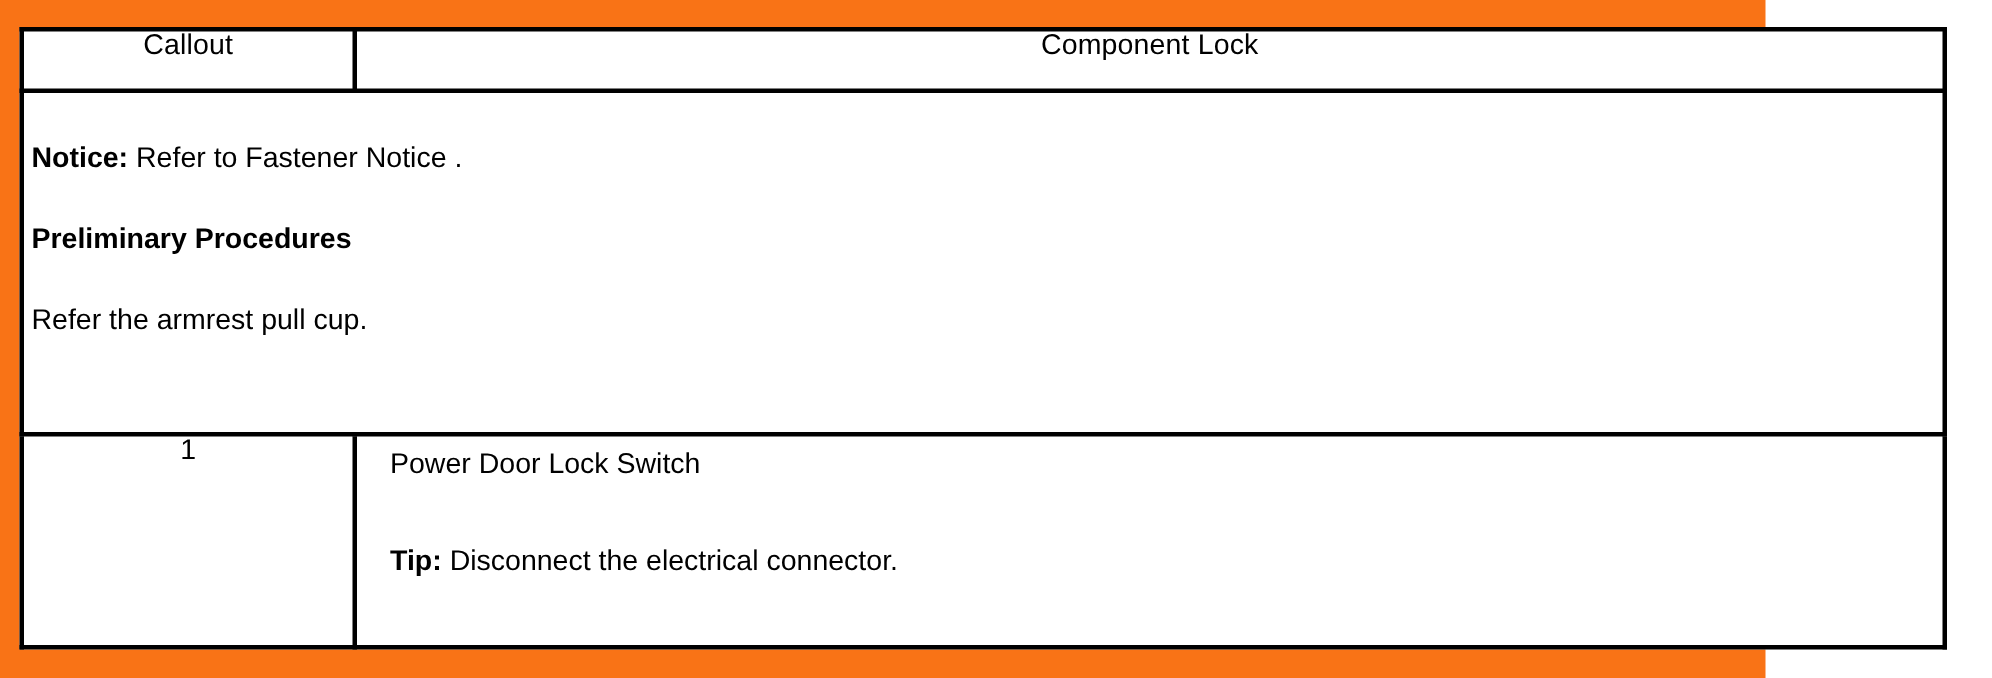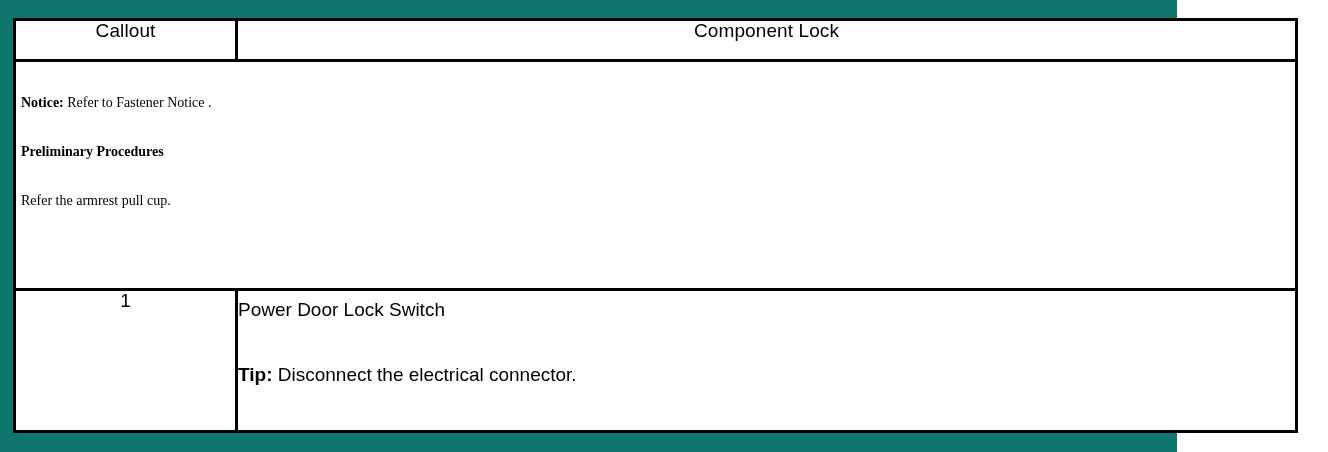--- a/index.html
+++ b/index.html
@@ -13,21 +13,21 @@
     height: 452px;
     font-family: "Liberation Sans", sans-serif;
     color: #000000;
     overflow: hidden;
   }
 
   .sheet {
     position: relative;
     width: 1177px;
     height: 452px;
-    background: #0f766e;
+    background: #f97316;
   }
 
   
   .proc-table {
     position: absolute;
     left: 13px;
     top: 18px;
     width: 1285px;
     border-collapse: collapse;
     table-layout: fixed;
@@ -60,22 +60,21 @@
   .col-component { width: auto; }
 
   
   .notice-cell {
     height: 226px;
     padding: 0;
     vertical-align: top;
   }
   .notice-inner {
     padding: 34px 4px 0 5px;
-    font-size: 14px;
-    font-family: Liberation Serif, serif;
+    font-size: 19px;
   }
   .notice-line {
     margin: 0 0 0 0;
     padding: 0;
     white-space: nowrap;
     line-height: 1.0;
   }
   .gap-a { height: 35px; }
   .gap-b { height: 35px; }
   .lbl-bold { font-weight: bold; }
@@ -85,21 +84,21 @@
     height: 139px;
     text-align: center;
     vertical-align: middle;
     font-size: 19px;
   }
   .component-cell {
     height: 139px;
     vertical-align: top;
   }
   .component-inner {
-    padding: 9px 4px 0 0;
+    padding: 9px 4px 0 22px;
     font-size: 19px;
   }
   .comp-line {
     margin: 0;
     padding: 0;
     white-space: nowrap;
     line-height: 1.0;
   }
   .gap-c { height: 46px; }
 </style>

